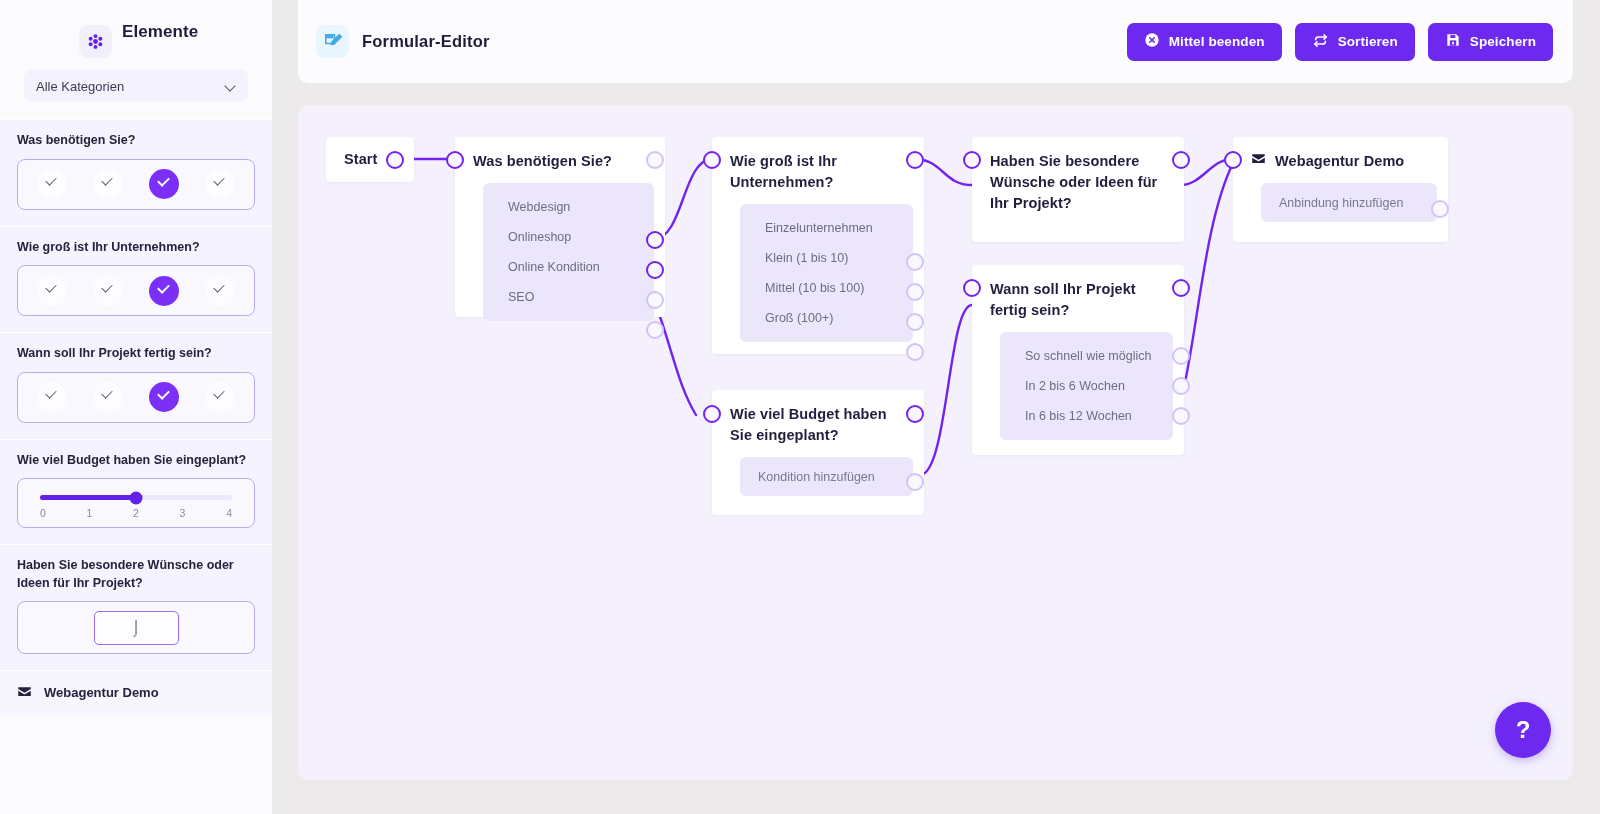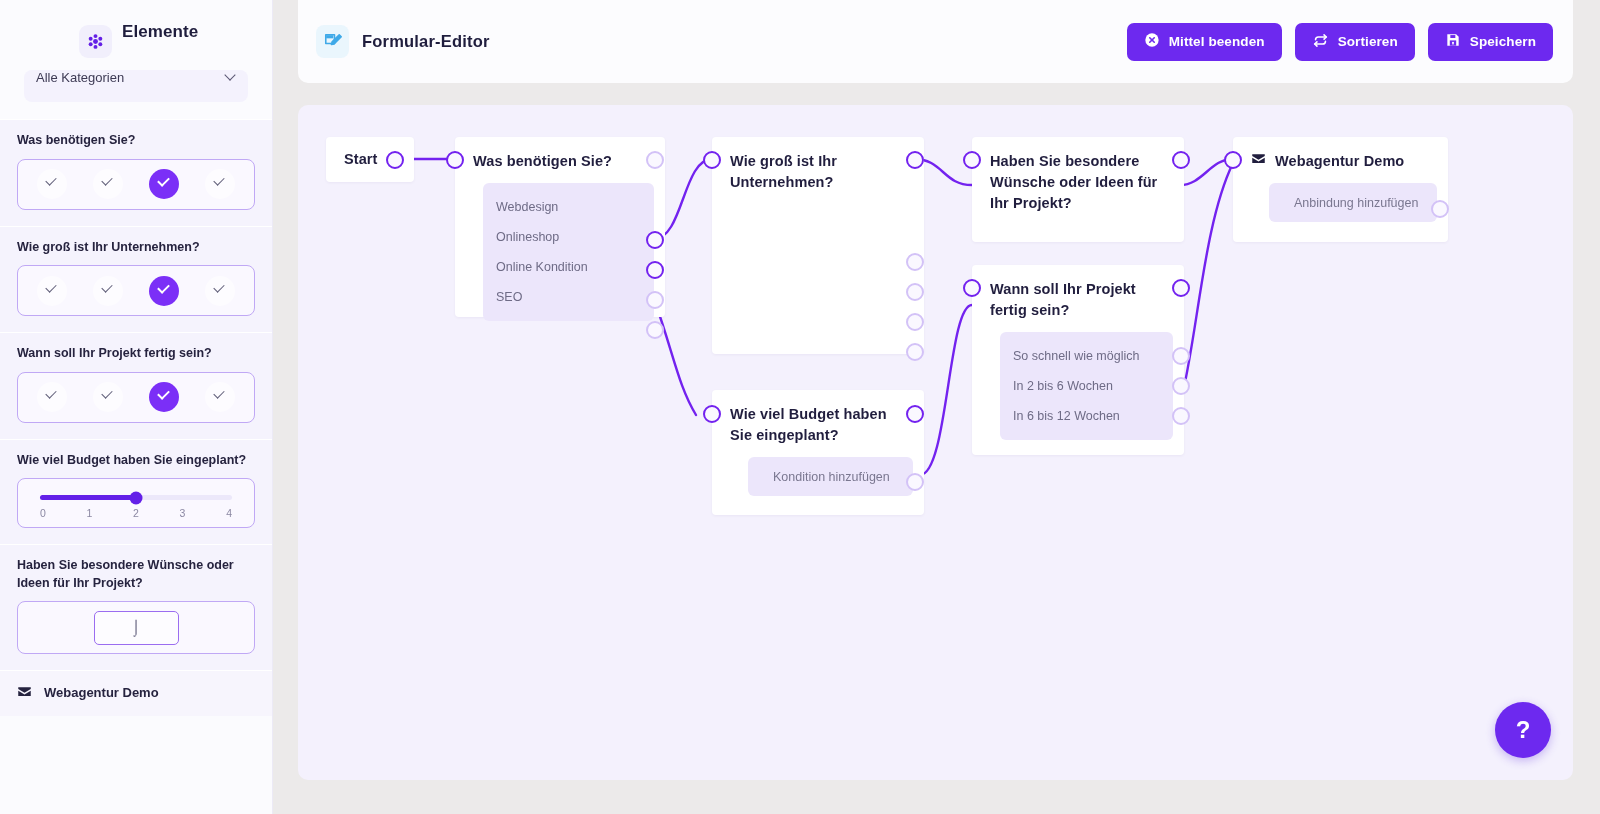--- a/index.html
+++ b/index.html
@@ -30,21 +30,21 @@
     display: flex; align-items: center; justify-content: center;
   }
   .elements-title {
     font-size: 17px; font-weight: 700; color: #1f1d3d;
     letter-spacing: .1px; padding-left: 44px;
   }
   .cat-select {
     margin: 6px 24px 0 24px;
     height: 32px; border-radius: 8px;
     background: #f4f2fd;
-    display: flex; align-items: flex-start; justify-content: space-between;
+    display: flex; align-items: center; justify-content: space-between;
     padding: 0 12px;
     font-size: 13px; color: #3d3a54;
     cursor: pointer;
   }
   .chev { width: 11px; height: 11px; position: relative; }
   .chev:before {
     content: ""; position: absolute; left: 1px; top: 1px;
     width: 7px; height: 7px;
     border-right: 1.6px solid #5a5774; border-bottom: 1.6px solid #5a5774;
     transform: rotate(45deg);
@@ -184,27 +184,28 @@
   }
   .node-title.with-icon { display: flex; align-items: center; gap: 9px; }
   .node.start .node-title { padding: 0; }
   .opts {
     margin: 11px 11px 13px 28px;
     background: #ece6fb; border-radius: 6px;
     padding: 9px 0;
   }
   .opt {
     height: 30px; display: flex; align-items: center;
-    font-size: 12.5px; color: #6e6b86; margin-left: 13px;
+    padding-left: 25px;
+    font-size: 12.5px; color: #6e6b86;
   }
   .placeholder-box {
-    margin: 11px 11px 13px 36px;
+    margin: 11px 11px 13px 28px;
     background: #ece6fb; border-radius: 6px;
     height: 39px; display: flex; align-items: center;
-    padding-left: 25px;
+    padding-left: 18px;
     font-size: 12.5px; color: #7a7790;
   }
 
   .port {
     position: absolute;
     width: 18px; height: 18px; border-radius: 50%;
     background: #faf8ff;
     border: 2px solid #d3c2f7;
     cursor: pointer;
     z-index: 5;
@@ -433,20 +434,26 @@
         </div>
         <span class="port active" style="left:148px; top:46px;"></span>
         <span class="port" style="left:348px; top:46px;"></span>
         <span class="port active" style="left:348px; top:126px;"></span>
         <span class="port active" style="left:348px; top:156px;"></span>
         <span class="port" style="left:348px; top:186px;"></span>
         <span class="port" style="left:348px; top:216px;"></span>
 
         <div class="node" style="left:414px; top:32px; width:212px; height:217px;">
           <div class="node-title">Wie groß ist Ihr Unternehmen?</div>
+          <div class="opts">
+            <div class="opt">Einzelunternehmen</div>
+            <div class="opt">Klein (1 bis 10)</div>
+            <div class="opt">Mittel (10 bis 100)</div>
+            <div class="opt">Groß (100+)</div>
+          </div>
         </div>
         <span class="port active" style="left:405px; top:46px;"></span>
         <span class="port active" style="left:608px; top:46px;"></span>
         <span class="port" style="left:608px; top:148px;"></span>
         <span class="port" style="left:608px; top:178px;"></span>
         <span class="port" style="left:608px; top:208px;"></span>
         <span class="port" style="left:608px; top:238px;"></span>
 
         <div class="node" style="left:414px; top:285px; width:212px; height:125px;">
           <div class="node-title">Wie viel Budget haben Sie eingeplant?</div>

